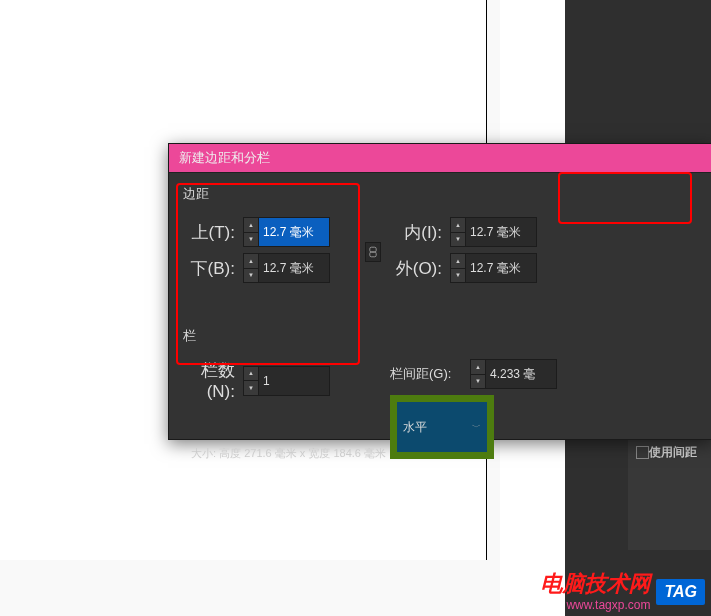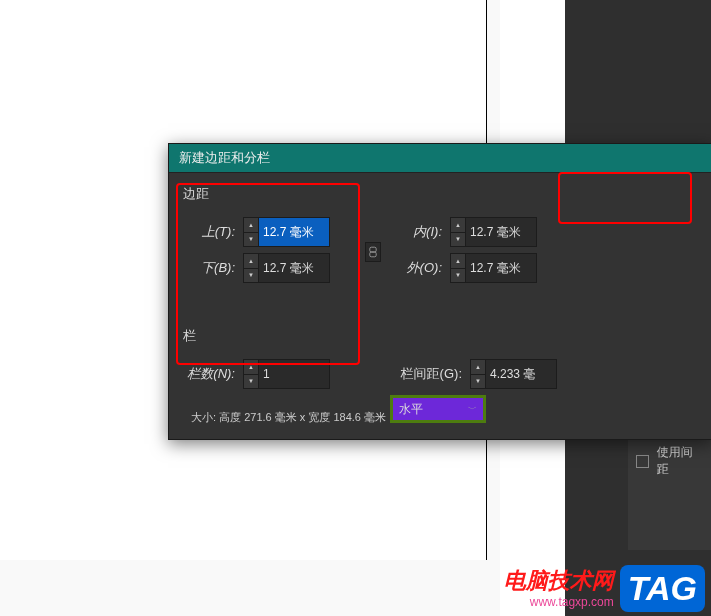--- a/index.html
+++ b/index.html
@@ -65,21 +65,21 @@
     top: 143px;
     width: 543px;
     height: 295px;
     background: #333333;
     border: 1px solid #1a1a1a;
     box-shadow: 0 4px 16px rgba(0,0,0,0.5);
     color: #ddd;
     font-size: 13px;
   }
   .dialog-titlebar {
-    background: #0f766e;
+    background: #ec4899;
     height: 28px;
     display: flex;
     align-items: center;
     padding: 0 10px;
     border-bottom: 1px solid #222;
     color: #eee;
     font-size: 13px;
   }
   .dialog-body {
     display: flex;
@@ -123,26 +123,24 @@
   .form-row {
     display: flex;
     align-items: center;
     margin: 6px 0;
     gap: 8px;
   }
   .field-label {
     color: #ddd;
     width: 52px;
     text-align: right;
-    font-size: 13px;
-    font-style: italic;
+    font-size: 17px;
   }
   .field-label-wide {
     width: 72px;
-    text-align: right;
     font-size: 13px;
   }
   .spinner {
     display: flex;
     align-items: stretch;
     height: 30px;
   }
   .spinner-btns {
     width: 14px;
     background: #3a3a3a;
@@ -239,28 +237,28 @@
   .size-label {
     position: absolute;
     left: 22px;
     bottom: 14px;
     font-size: 11px;
     color: #ccc;
   }
   .select {
     width: 78px;
     height: 22px;
-    background: #6d28d9;
-    border: 3px solid #4d7c0f;
+    background: #0c4a6e;
+    border: 7px solid #4d7c0f;
     color: #ddd;
     font-size: 12px;
     display: flex;
     align-items: center;
     justify-content: space-between;
-    padding: 0 6px;
+    padding: 14px 6px;
   }
   .select .chev {
     font-size: 9px;
     color: #aaa;
   }
   .watermark {
     position: absolute;
     right: 6px;
     bottom: 4px;
     display: flex;
@@ -278,33 +276,33 @@
     font-weight: bold;
     font-style: italic;
   }
   .wm-url {
     color: #ec4899;
     font-size: 12px;
   }
   .wm-tag {
     background: #0066d6;
     color: #fff;
-    font-size: 34px;
+    font-size: 16px;
     font-weight: bold;
     padding: 4px 8px;
-    border-radius: 8px;
+    border-radius: 2px;
     font-style: italic;
   }
   .dist-row {
     display: flex;
     align-items: center;
-    gap: 8px;
     padding: 6px 8px;
     color: #ccc;
     font-size: 12px;
+    font-weight: bold;
   }
   .dist-icon {
     width: 18px; height: 16px;
     display: inline-flex;
     align-items: center;
     justify-content: center;
     color: #ccc;
     font-size: 12px;
   }
   .cb-small {

